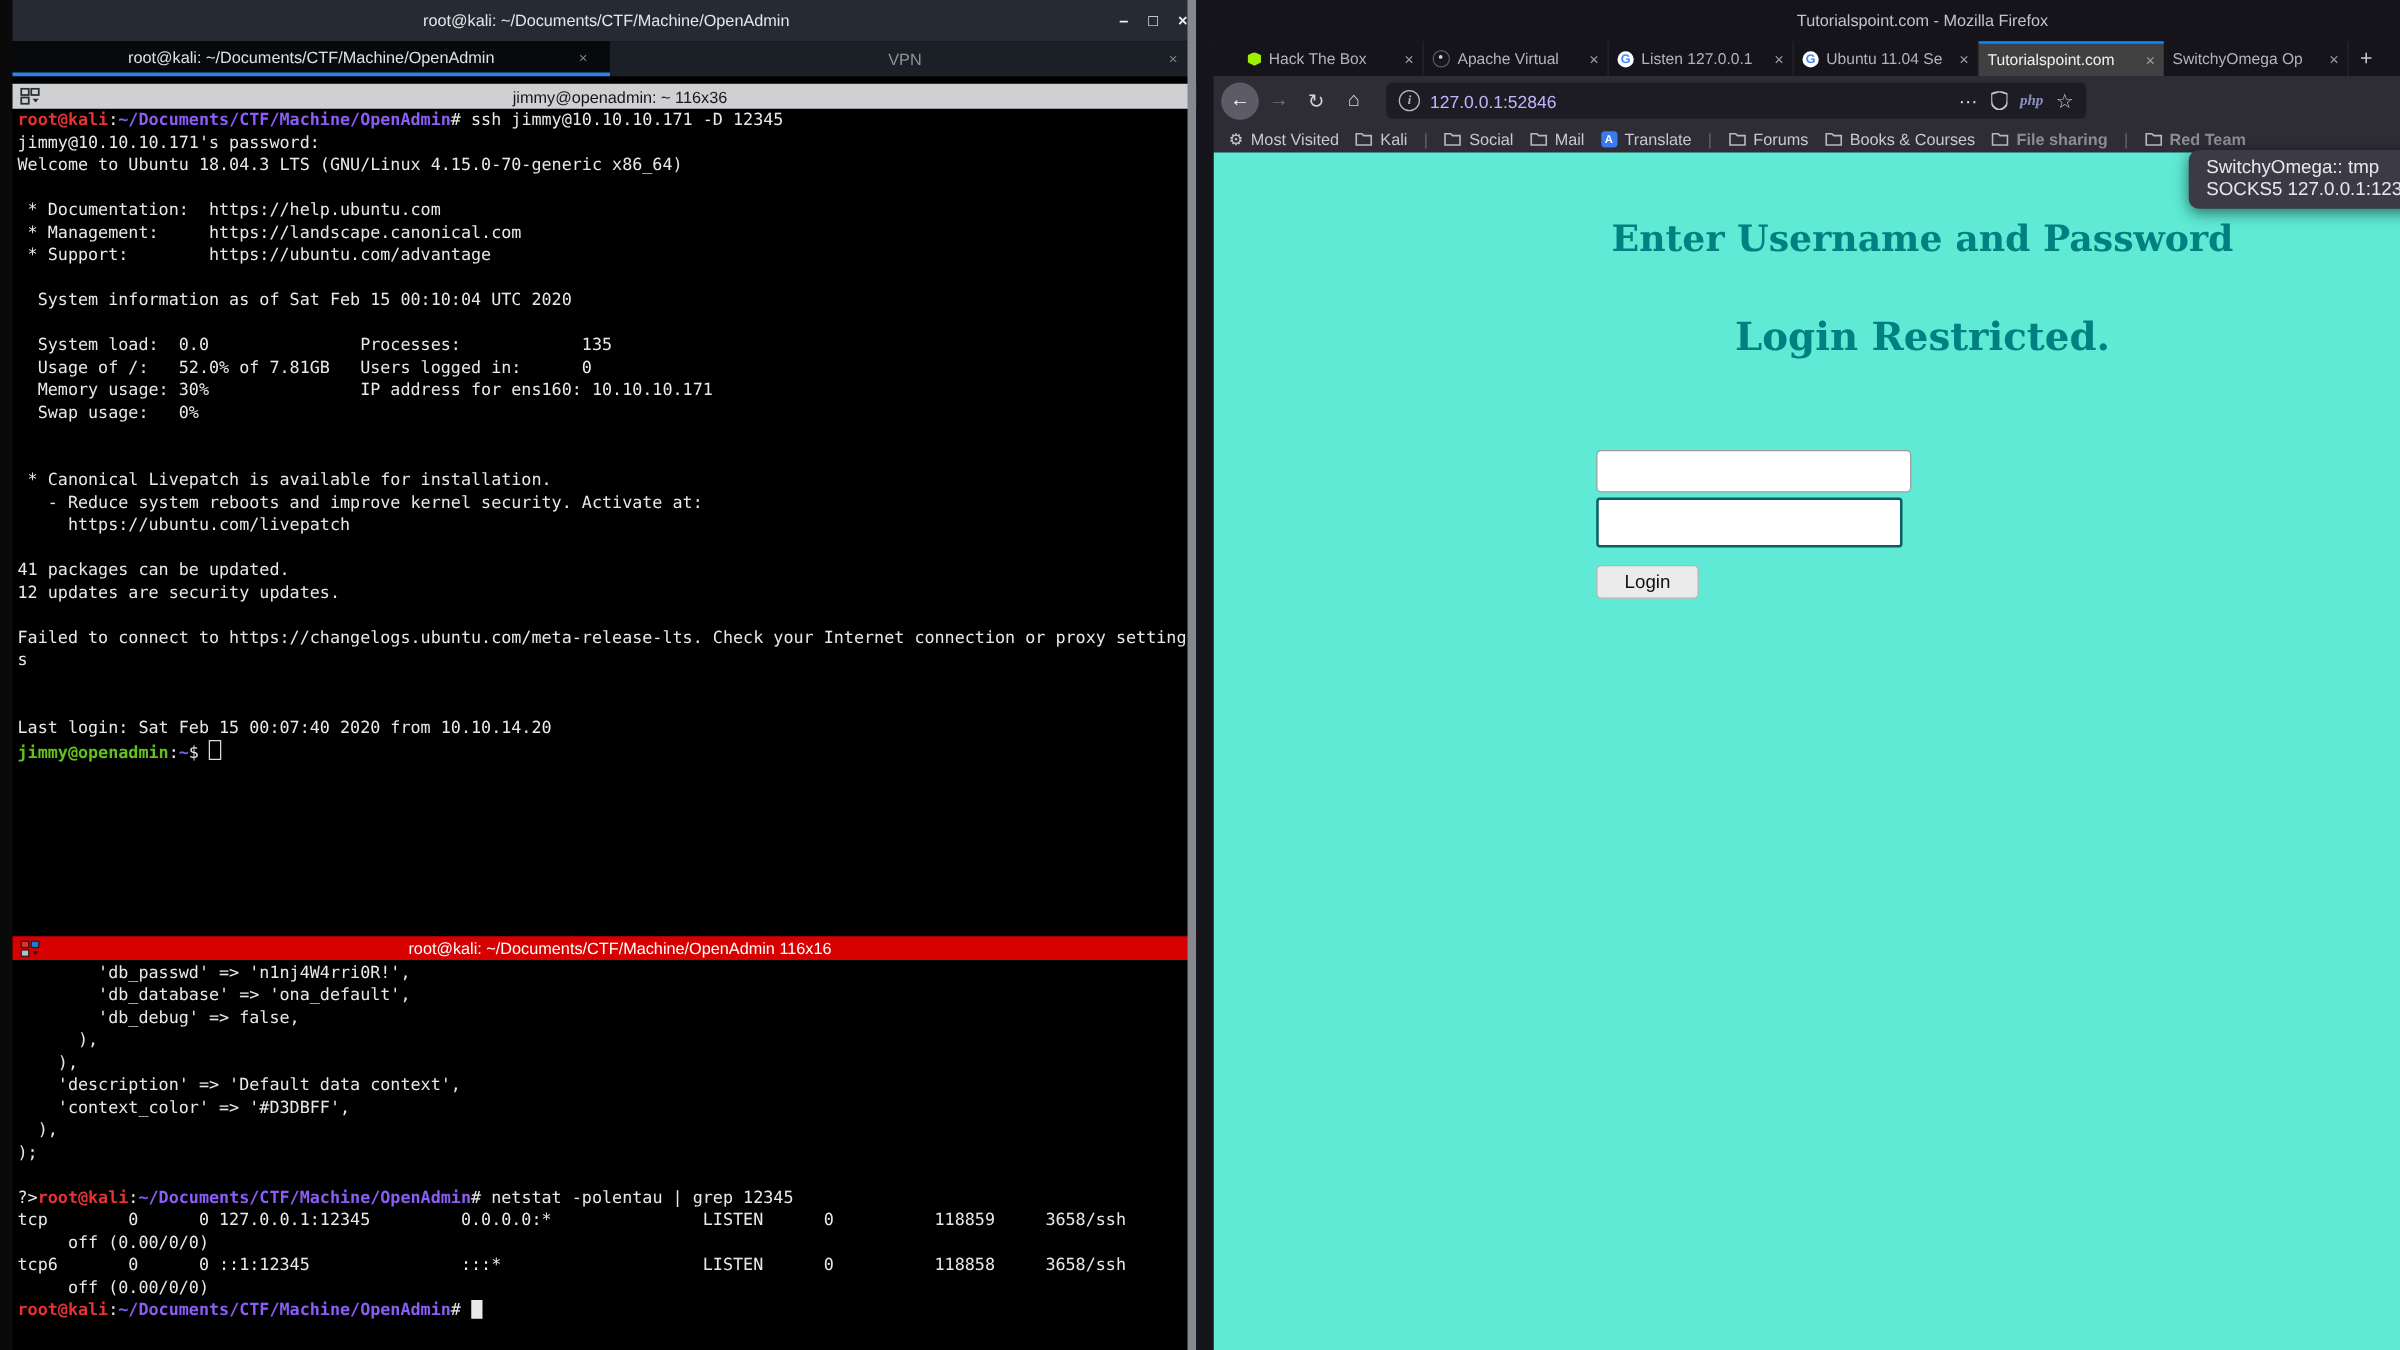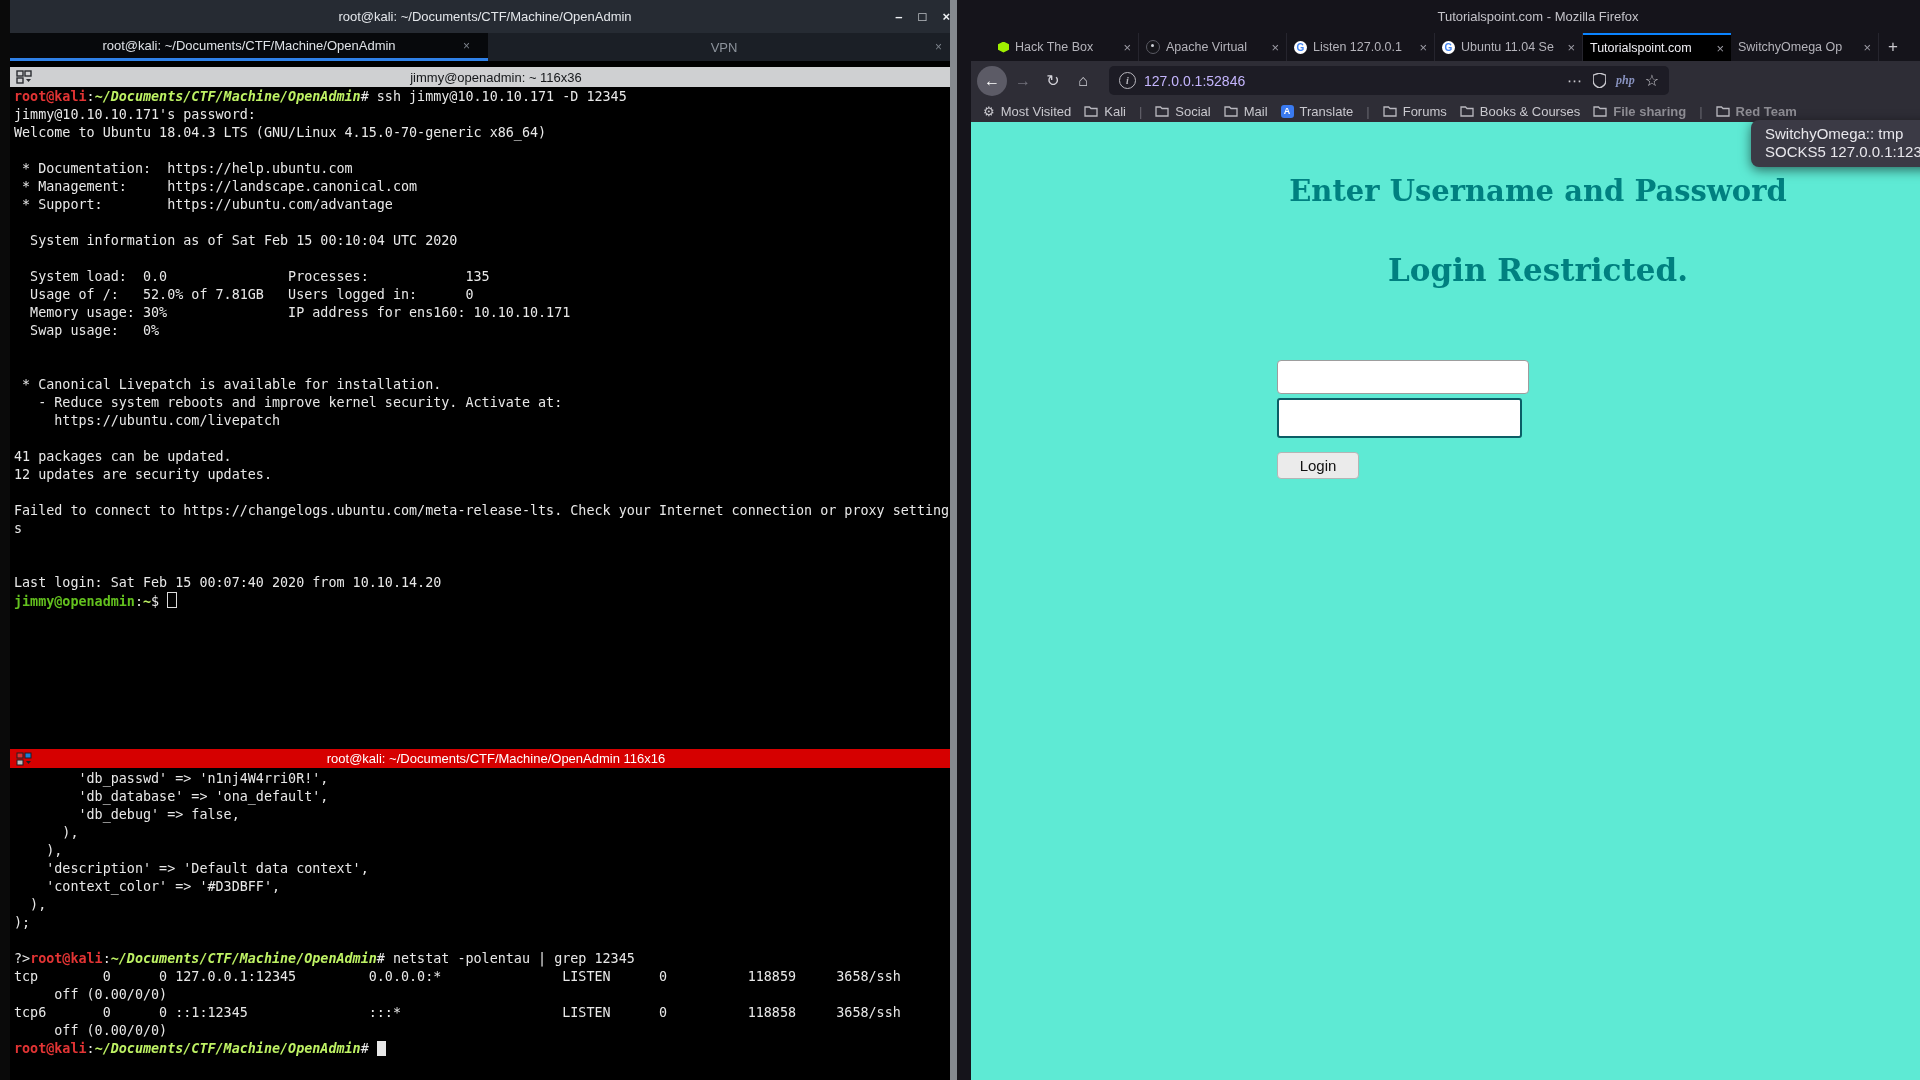--- a/index.html
+++ b/index.html
@@ -22,37 +22,37 @@
   .screen-bar .bar-title{flex:1;text-align:center;}
   .screen-bar.grey{top:67px;height:20px;background:#cfd0d2;color:#15171a;}
   .screen-bar.red{top:749px;height:19px;background:#d60000;color:#ffffff;}
   .grid-ico{margin-left:6px;width:16px;height:14px;}
   .term-text{position:absolute;left:0;width:946px;padding-left:4px;font-family:"DejaVu Sans Mono",monospace;
     font-size:13.4px;line-height:18px;color:#e8e8e8;white-space:pre;}
   #term-top{top:88px;height:660px;}
   #term-bottom{top:770px;height:300px;}
   .tline{height:18px;}
   .t-r{color:#e23434;font-weight:bold;}
-  .t-b{color:#bef264;font-weight:bold;font-style:italic;}
+  .t-b{color:#8b5cf6;font-weight:bold;}
   .t-g{color:#63c01e;font-weight:bold;}
   .t-w{color:#e8e8e8;}
   .cur-h{display:inline-block;width:8px;height:14px;border:1px solid #dcdcdc;vertical-align:-2px;}
   .cur-s{display:inline-block;width:9px;height:15px;background:#e8e8e8;vertical-align:-3px;}
 
   
   .ff{position:absolute;left:957px;top:0;width:1148px;height:1080px;background:#2e2d36;
     border-left:14px solid #15141b;box-sizing:border-box;}
   .ff-titlebar{position:absolute;left:0;top:0;right:0;height:33px;background:#15141b;color:#c4c3c9;
     font-size:13px;display:flex;align-items:center;justify-content:center;}
   .ff-controls{position:absolute;right:12px;top:0;height:33px;display:flex;align-items:center;gap:18px;
     color:#c4c3c9;font-size:13px;font-weight:bold;}
   .ff-tabs{position:absolute;left:0;top:33px;right:0;height:28px;background:#15141b;display:flex;padding-left:20px;}
   .ff-tab{width:148px;box-sizing:border-box;display:flex;align-items:center;gap:6px;padding:0 7px;
     font-size:12.5px;color:#b4b3ba;position:relative;border-right:1px solid #26252e;overflow:hidden;}
-  .ff-tab.active{background:#000000;color:#f0eff4;border-top:2px solid #0a84ff;border-right:none;}
+  .ff-tab.active{background:#404040;color:#f0eff4;border-top:2px solid #0a84ff;border-right:none;}
   .ff-tab .tab-title{flex:1;white-space:nowrap;overflow:hidden;}
   .ff-tab .tab-close{color:#9e9da6;font-size:13px;}
   .ff-plus{width:28px;display:flex;align-items:center;justify-content:center;color:#c9c8ce;font-size:17px;}
   .fav{flex:0 0 auto;display:inline-block;}
   .fav-htb{width:11px;height:11px;background:#9fef00;clip-path:polygon(50% 0,100% 25%,100% 75%,50% 100%,0 75%,0 25%);}
   .fav-circle{width:12px;height:12px;border-radius:50%;background:#15151a;border:1px solid #5a5a63;position:relative;}
   .fav-circle::after{content:"";position:absolute;left:4px;top:3px;width:3px;height:3px;border-radius:50%;background:#cfd2d8;}
   .fav-g{width:13px;height:13px;border-radius:50%;background:#fff;color:#4285F4;
     font:bold 10px/13px "Liberation Sans",sans-serif;text-align:center;}
 

